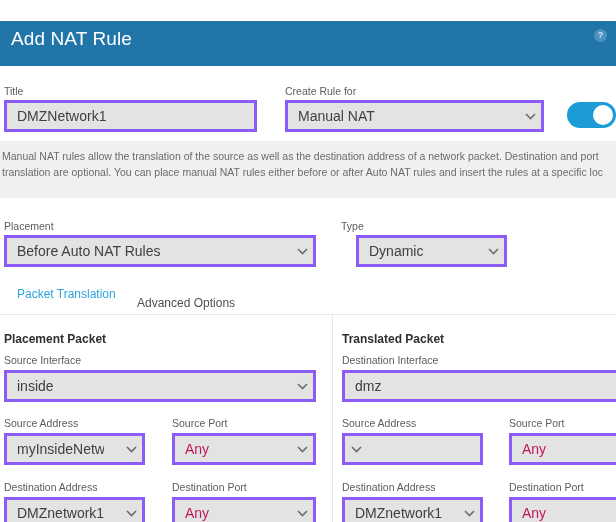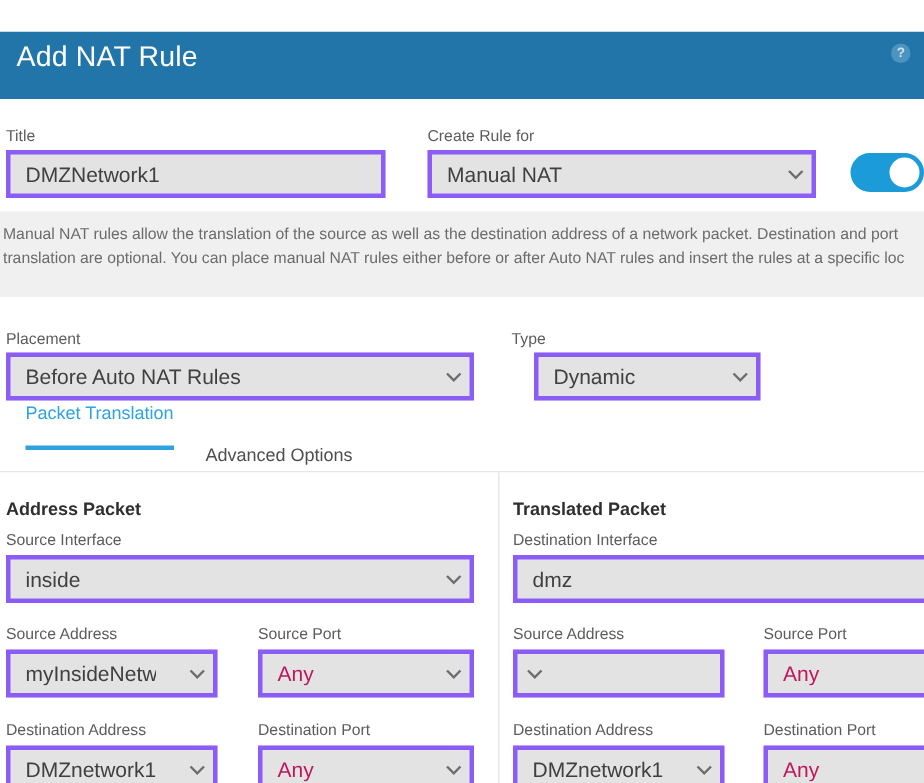--- a/index.html
+++ b/index.html
@@ -181,21 +181,21 @@
   .tab.active { color: #2ea3df; }
   .tab-underline {
     position: absolute;
     height: 3px;
     background: #2ea3df;
     bottom: 0;
     left: 0;
     width: 100%;
   }
   .tab-wrap { position: absolute; }
-  .tab-wrap.t0 { left: 17px; top: 247px; height: 32px; }
+  .tab-wrap.t0 { left: 17px; top: 266px; height: 32px; }
   .tab-wrap.t1 { left: 137px; top: 275px; height: 32px; }
   .tab-wrap .tab { position: static; display: block; padding-bottom: 9px; }
   .tabs-rule {
     position: absolute;
     left: 0; top: 293px;
     width: 616px;
     height: 1px;
     background: #e6e6e6;
   }
 
@@ -311,21 +311,21 @@
 
   <div class="tab-wrap t0">
     <span class="tab active">Packet Translation</span>
     <span class="tab-underline"></span>
   </div>
   <div class="tab-wrap t1">
     <span class="tab">Advanced Options</span>
   </div>
 
   <div class="panel panel-left">
-    <div class="panel-heading">Address Packet</div>
+    <div class="panel-heading">Placement Packet</div>
 
     <div class="field-label row-label pl-if-label">Source Interface</div>
     <div class="ctl row-ctl pl-if-ctl">
       <span class="ctl-value">inside</span>
       <span class="chev">
         <svg width="11" height="7" viewBox="0 0 11 7">
             <path d="M1 1 L5.5 5.5 L10 1" fill="none" stroke="#6d6d6d" stroke-width="1.6"></path>
           </svg>
       </span>
     </div>

